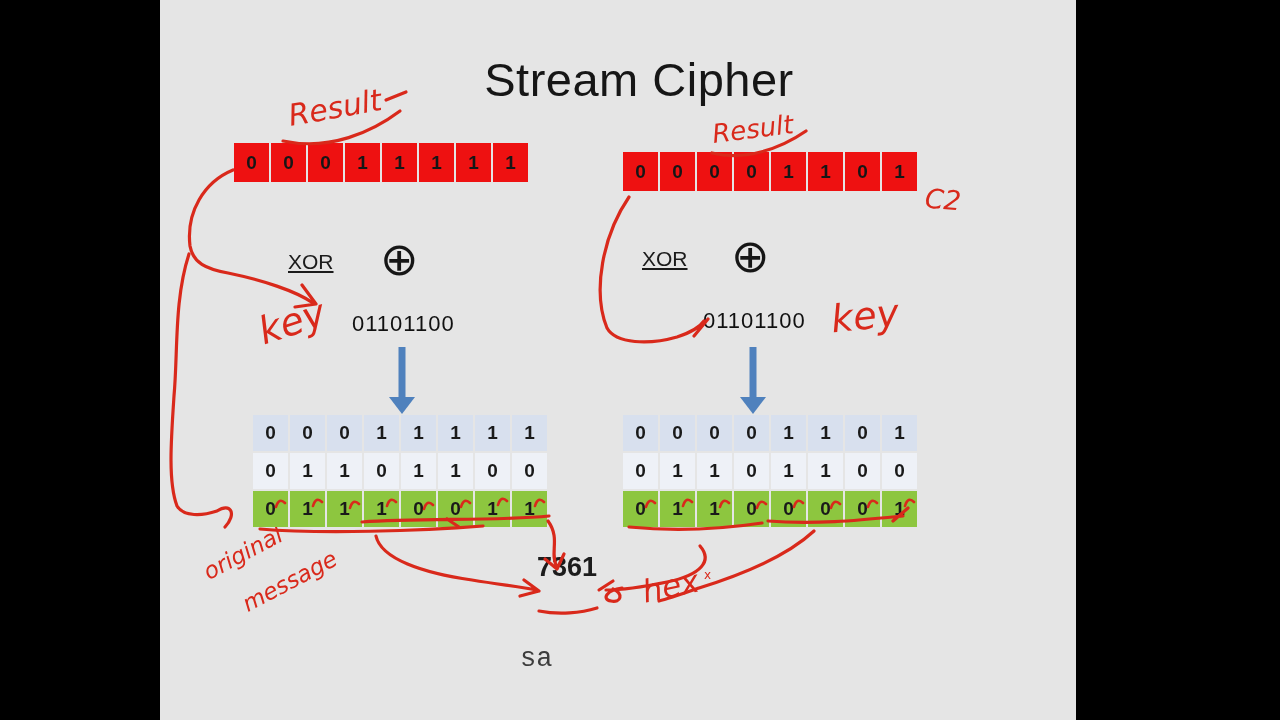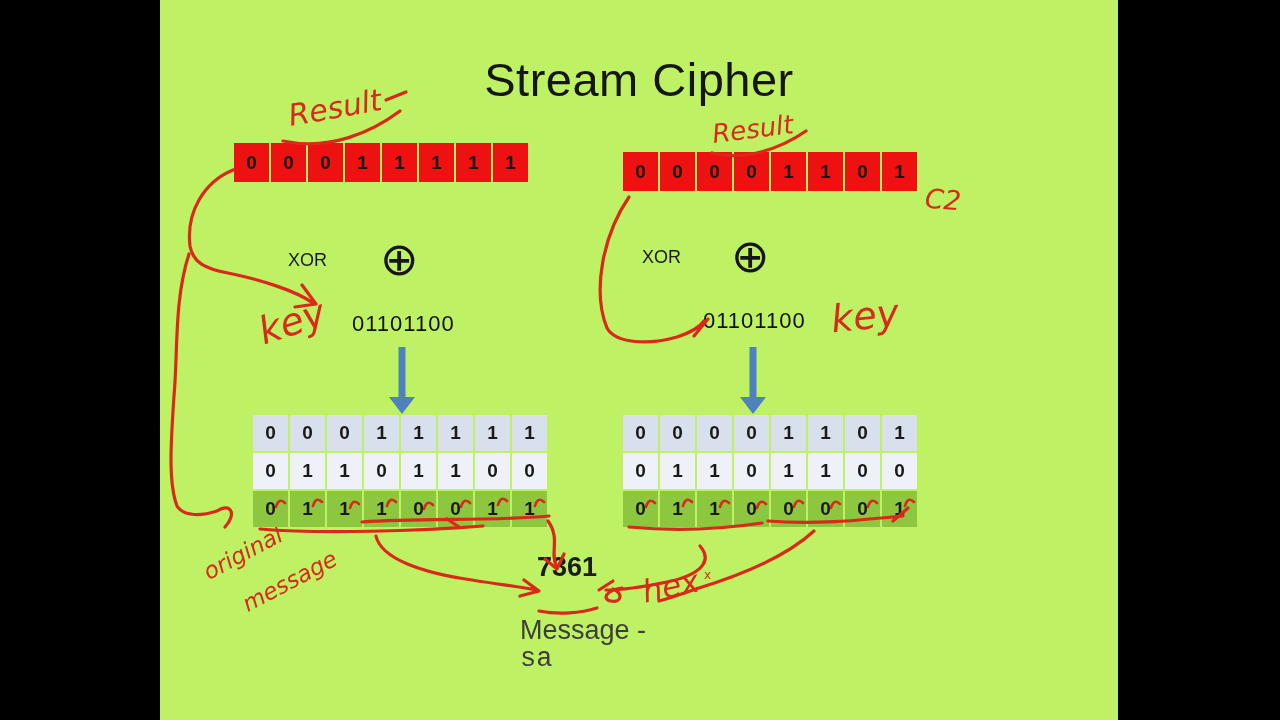--- a/index.html
+++ b/index.html
@@ -5,38 +5,38 @@
   :root{
     --bar-red:#ee1111;
     --ink-red:#d9291b;
     --table-row1:#d8e0ee;
     --table-row2:#eef1f7;
     --table-row3:#8dc63f;
     --arrow-blue:#4f81bd;
   }
   html,body{margin:0;padding:0;background:#000;}
   #stage{
-    position:relative;width:1280px;height:720px;background:#bef264;
+    position:relative;width:1076px;height:720px;background:#e5e5e5;
     font-family:"Liberation Sans",sans-serif;overflow:hidden;
   }
   .letterbox{position:absolute;top:0;height:720px;background:#000;}
   .letterbox.left{left:0;width:160px;}
   .letterbox.right{left:1118px;width:162px;}
   .abs{position:absolute;}
   #title{
     left:160px;top:52px;width:958px;text-align:center;
     font-size:47px;color:#161616;letter-spacing:0.5px;white-space:nowrap;
   }
   .bitbar{display:flex;gap:2px;}
   .bitbar span{
     width:35px;height:39px;background:var(--bar-red);
     display:flex;align-items:center;justify-content:center;
     color:#161616;font-weight:bold;font-size:19px;
   }
-  .xortext{font-size:18px;color:#1b1b1b;}
+  .xortext{font-size:21px;color:#1b1b1b;text-decoration:underline;}
   .oplus{font-family:"DejaVu Sans",sans-serif;font-size:46px;color:#161616;line-height:1;}
   .keybits{font-size:22px;font-weight:normal;color:#111;letter-spacing:1px;}
   .bittable .trow{display:flex;gap:2px;margin-bottom:2px;}
   .bittable .trow span{
     width:35px;height:36px;display:flex;align-items:center;justify-content:center;
     font-weight:bold;font-size:19px;color:#1a1a1a;
   }
   .trow.r1 span{background:var(--table-row1);}
   .trow.r2 span{background:var(--table-row2);}
   .trow.r3 span{background:var(--table-row3);}
@@ -157,21 +157,20 @@
         <span>1</span>
         <span>0</span>
         <span>0</span>
         <span>0</span>
         <span>0</span>
         <span>1</span>
       </div>
   </div>
 
   <span class="blacktext" style="left:537px;top:552px;color:#1c1c1c;font-weight:bold;">7361</span>
-  <span class="blacktext" style="left:520px;top:615px;color:#3d3d3d;">Message -</span>
   <span class="blacktext" style="left:520px;top:644px;color:#3d3d3d;font-family:Liberation Mono, monospace;">sa</span>
 
   <svg id="overlay" width="1280" height="720" viewBox="0 0 1280 720">
 
     <g>
       <path class="blue-line" d="M402,347 L402,398"></path>
       <polygon class="blue-head" points="402,414 389,397 415,397"></polygon>
     </g>
     <g>
       <path class="blue-line" d="M753,347 L753,398"></path>

